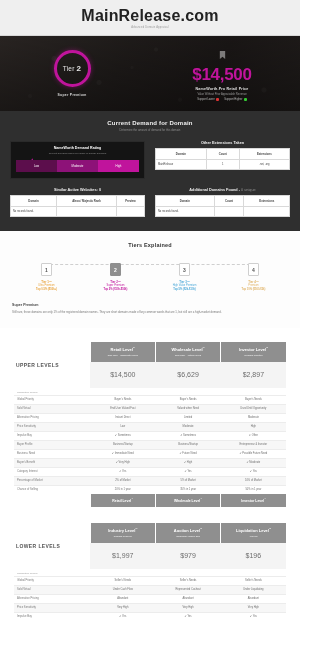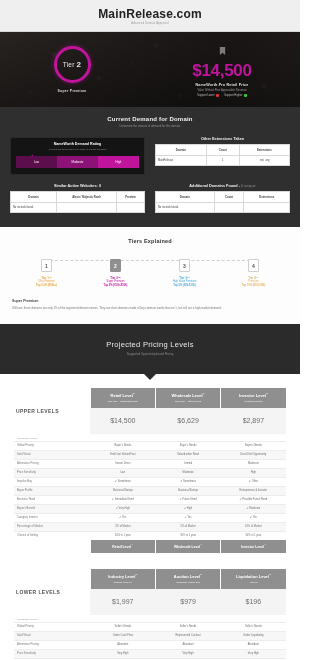--- a/index.html
+++ b/index.html
@@ -12,21 +12,21 @@
   }
   .page { width:300px; overflow:hidden; }
 
   
   .topbar {
     background:#efefef;
     border-bottom:1px solid #d8d8d8;
     text-align:center;
     padding:7px 0 6px;
   }
-  .topbar .title { font-size:12px; font-weight:bold; color:#222; letter-spacing:.2px; }
+  .topbar .title { font-size:16px; font-weight:bold; color:#222; letter-spacing:.2px; }
   .topbar .sub { font-size:2.6px; color:#9a9a9a; margin-top:1px; letter-spacing:.2px; }
 
   
   .hero {
     position:relative;
     height:75px;
     background:
       radial-gradient(circle at 18% 30%, rgba(255,255,255,.055) 0 2px, transparent 3px),
       radial-gradient(circle at 33% 62%, rgba(255,255,255,.05) 0 2px, transparent 3px),
       radial-gradient(circle at 52% 18%, rgba(255,255,255,.045) 0 1.5px, transparent 2.5px),
@@ -259,25 +259,20 @@
         <div class="tier-step active"><div class="tier-box">2</div><div class="tn" style="color: rgb(192, 20, 156);">Tier 2™</div><div class="td" style="color: rgb(192, 20, 156);">Super Premium</div><div class="tr" style="color: rgb(192, 20, 156);">Top 2% ($10k-$50k)</div></div>
         <div class="tier-step"><div class="tier-box">3</div><div class="tn" style="color: rgb(74, 168, 216);">Tier 3™</div><div class="td" style="color: rgb(74, 168, 216);">High Value Premium</div><div class="tr" style="color: rgb(74, 168, 216);">Top 5% ($2k-$10k)</div></div>
         <div class="tier-step"><div class="tier-box">4</div><div class="tn" style="color: rgb(224, 179, 102);">Tier 4™</div><div class="td" style="color: rgb(224, 179, 102);">Premium</div><div class="tr" style="color: rgb(224, 179, 102);">Top 10% ($500-$2k)</div></div>
       </div>
     <div class="tier-note">
       <h4>Super Premium</h4>
       <p>Still rare, these domains are only 1% of the registered domain names. They are short domains made of key common words that are 1, but still are a high-market demand.</p>
     </div>
   </div>
 
-  <div class="banner">
-    <h2>Projected Pricing Levels</h2>
-    <div class="bsub">Suggested Opportunity-based Pricing</div>
-    <div class="banner-arrow"></div>
-  </div>
 
   <div class="pricing">
     <table class="ptable" id="upper-table">
         <colgroup>
           <col class="lab">
           <col>
           <col>
           <col>
         </colgroup>
         <thead>

